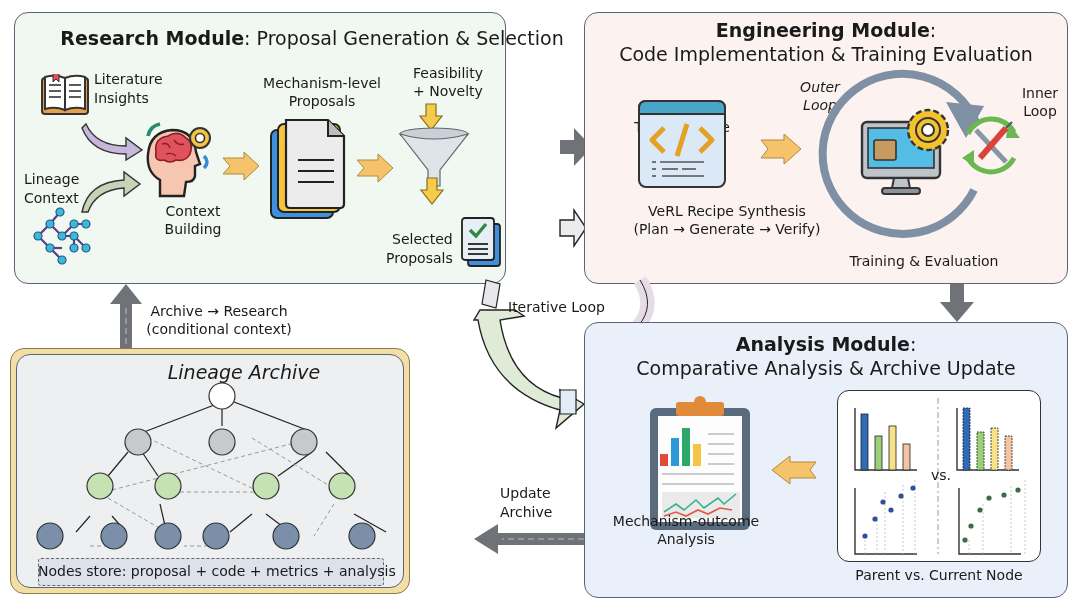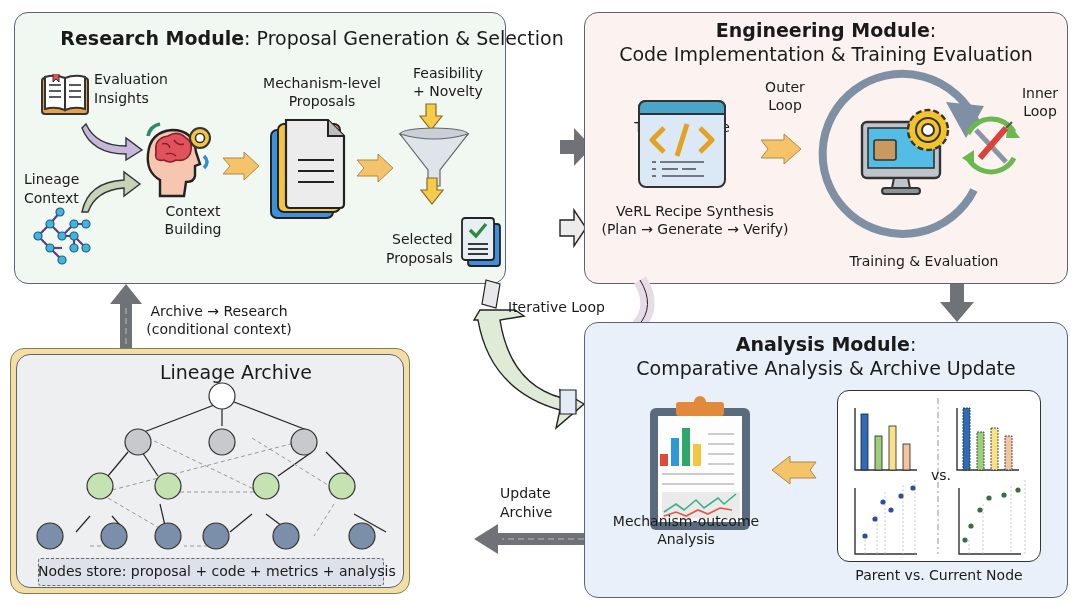--- a/index.html
+++ b/index.html
@@ -28,21 +28,21 @@
   <g stroke="#333" stroke-width="1.6">
       <line x1="9" y1="13" x2="21" y2="13"></line>
       <line x1="9" y1="19" x2="21" y2="19"></line>
       <line x1="9" y1="25" x2="21" y2="25"></line>
       <line x1="29" y1="13" x2="41" y2="13"></line>
       <line x1="29" y1="19" x2="41" y2="19"></line>
       <line x1="29" y1="25" x2="41" y2="25"></line>
     </g>
   <path d="M13 2 L13 10 L16 7 L19 10 L19 2" fill="#e05050" stroke="#333" stroke-width="1"></path>
 </svg>
-<div class="tl" style="left:94px;top:70px;white-space:pre;">Evaluation
+<div class="tl" style="left:94px;top:70px;white-space:pre;">Literature
 Insights</div>
 
 <svg style="left:86px;top:124px" width="60" height="40" viewBox="0 0 60 40">
   <path d="M0 0 Q10 22 40 22 L40 14 L56 26 L40 36 L40 30 Q6 30 -4 4 Z" fill="#c7b8db" stroke="#333" stroke-width="1.4"></path>
 </svg>
 
 <div class="tl" style="left:24px;top:170px;white-space:pre;">Lineage
 Context</div>
 <svg style="left:80px;top:168px" width="64" height="46" viewBox="0 0 64 46">
   <path d="M2 44 Q8 14 44 12 L44 4 L60 16 L44 28 L44 20 Q16 22 8 44 Z" fill="#c7d3b6" stroke="#333" stroke-width="1.4"></path>
@@ -147,28 +147,28 @@
   <g stroke="#555" stroke-width="1.6">
       <line x1="14" y1="62" x2="18" y2="62"></line>
       <line x1="22" y1="62" x2="66" y2="62"></line>
       <line x1="14" y1="69" x2="18" y2="69"></line>
       <line x1="24" y1="69" x2="40" y2="69"></line>
       <line x1="44" y1="69" x2="58" y2="69"></line>
       <line x1="14" y1="76" x2="18" y2="76"></line>
       <line x1="24" y1="76" x2="66" y2="76"></line>
     </g>
 </svg>
-<div class="t" style="left:584px;top:202px;width:222px;white-space:pre;">VeRL Recipe Synthesis
+<div class="t" style="left:616px;top:202px;width:222px;white-space:pre;">VeRL Recipe Synthesis
 (Plan → Generate → Verify)</div>
 
 <svg style="left:760px;top:134px" width="42" height="30" viewBox="0 0 42 30">
   <path d="M1 6 L24 6 L24 0 L41 15 L24 30 L24 24 L1 24 L8 15 Z" fill="#f4c36a" stroke="#b08a40" stroke-width="1"></path>
 </svg>
 
-<div class="t" style="left:755px;top:78px;width:60px;white-space:pre;">Outer
+<div class="t" style="left:790px;top:78px;width:60px;white-space:pre;font-style:italic;">Outer
 Loop</div>
 <svg style="left:826px;top:66px" width="160" height="178" viewBox="0 0 160 178">
   <path d="M150 56 A80 80 0 1 0 148 124" stroke="#7f8fa4" stroke-width="8" fill="none"></path>
   <path d="M120 36 L158 40 L140 72 Z" fill="#7f8fa4"></path>
 </svg>
 <svg style="left:860px;top:104px" width="100" height="96" viewBox="0 0 100 96">
   <rect x="2" y="18" width="78" height="56" rx="5" fill="#bfc4ca" stroke="#333" stroke-width="2.4"></rect>
   <rect x="8" y="24" width="66" height="40" fill="#53bde6" stroke="#333" stroke-width="1.6"></rect>
   <rect x="14" y="36" width="22" height="20" rx="2" fill="#c79a5e" stroke="#333" stroke-width="1.6"></rect>
   <path d="M34 74 L48 74 L50 84 L32 84 Z" fill="#bfc4ca" stroke="#333" stroke-width="2"></path>
@@ -306,21 +306,21 @@
 
 <svg style="left:110px;top:284px" width="32" height="68" viewBox="0 0 32 68">
   <path d="M10 68 L10 20 L0 20 L16 0 L32 20 L22 20 L22 68 Z" fill="#6f7276"></path>
   <path d="M16 24 L16 68" stroke="#bbb" stroke-width="1" stroke-dasharray="6 4"></path>
 </svg>
 <div class="t" style="left:144px;top:302px;width:150px;white-space:pre;">Archive → Research
 (conditional context)</div>
 
 <div class="panel" style="left:10px;top:348px;width:400px;height:246px;background:#f3dfa6;border:1.5px solid #8a7a50;"></div>
 <div class="panel" style="left:16px;top:354px;width:388px;height:234px;background:#eeeff1;"></div>
-<div class="title" style="left:16px;top:360px;width:440px;">Lineage Archive</div>
+<div class="title" style="left:24px;top:360px;width:440px;font-style:italic;">Lineage Archive</div>
 
 <svg style="left:16px;top:380px" width="388" height="180" viewBox="0 0 388 180">
   <g stroke="#222" stroke-width="1.2" fill="none">
     <line x1="206" y1="22" x2="128" y2="52"></line>
       <line x1="206" y1="26" x2="206" y2="46"></line>
       <line x1="218" y1="22" x2="296" y2="52"></line>
     <line x1="112" y1="72" x2="92" y2="96"></line>
       <line x1="126" y1="72" x2="142" y2="96"></line>
     <line x1="296" y1="72" x2="262" y2="96"></line>
       <line x1="310" y1="72" x2="334" y2="96"></line>

